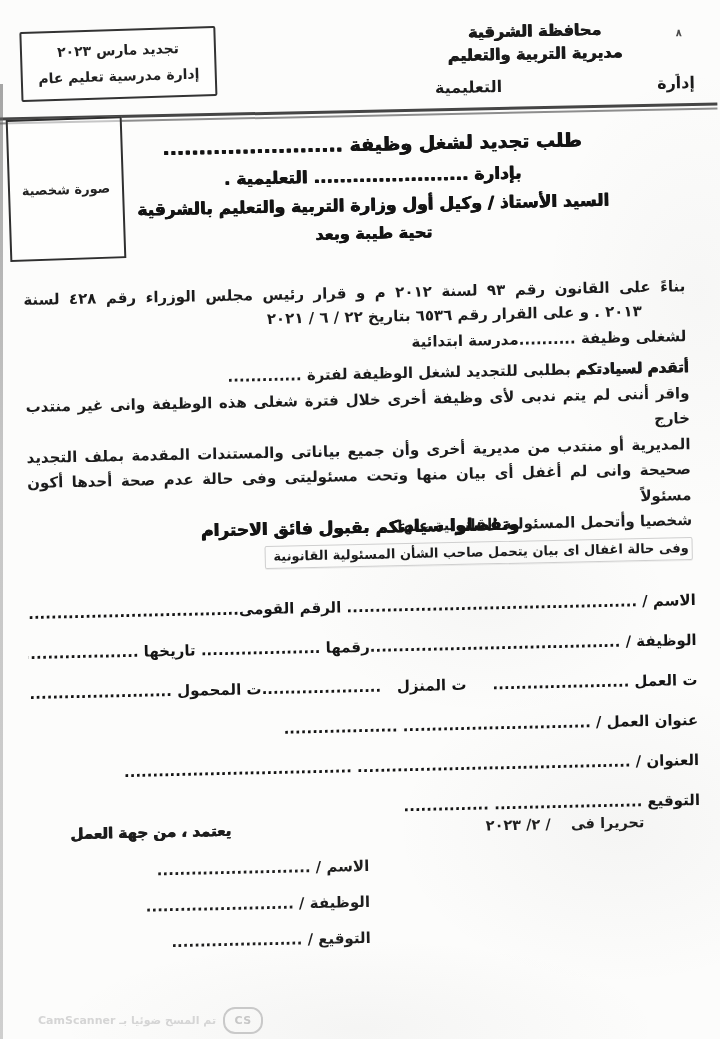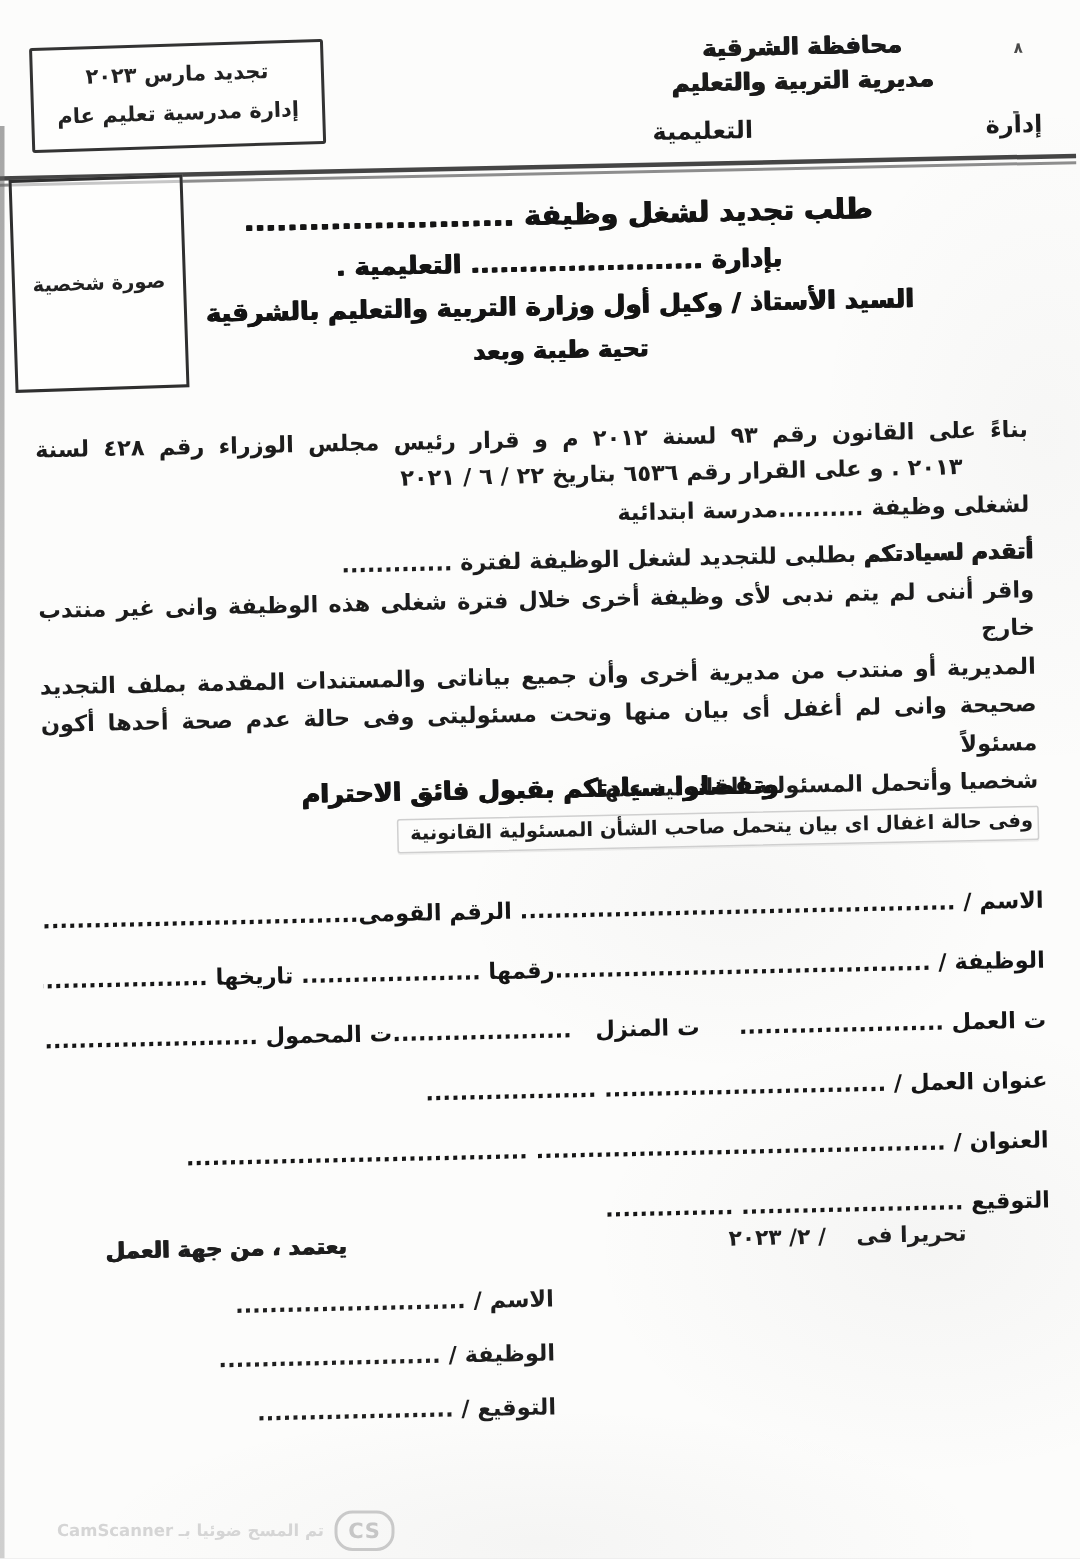--- a/index.html
+++ b/index.html
@@ -74,21 +74,21 @@
 
   .mark1{position:absolute; top:34px; right:28px; font-size:10px; color:#4a4a4a; font-weight:bold;}
   .mark2{position:absolute; top:74px; right:31px; font-size:12px; color:#5a5a5a; font-weight:bold;}
 
   .scan-edge{position:absolute; left:0; top:84px; bottom:0; width:3px;
     background:linear-gradient(#5f5f5f,#9c9c9c 40%,#aaaaaa); opacity:0.55;}
 
   .watermark{position:absolute; left:8px; bottom:5px; display:flex; align-items:center; gap:7px;}
   .cs-badge{width:36px; height:23px; border:2.5px solid #c9c9c9; border-radius:12px;
     display:flex; align-items:center; justify-content:center;
-    color:#c6c6c6; font-size:14px; font-weight:bold; letter-spacing:0.5px;}
+    color:#c6c6c6; font-size:11px; font-weight:bold; letter-spacing:0.5px;}
   .wm-text{color:#d5d5d5; font-size:11px; direction:ltr; font-weight:bold;margin-left:30px;}
 </style>
 </head>
 <body>
 
 <div class="page">
   <div class="tilt">
 
     <div class="stamp-box">
       <div>تجديد مارس ٢٠٢٣</div>

